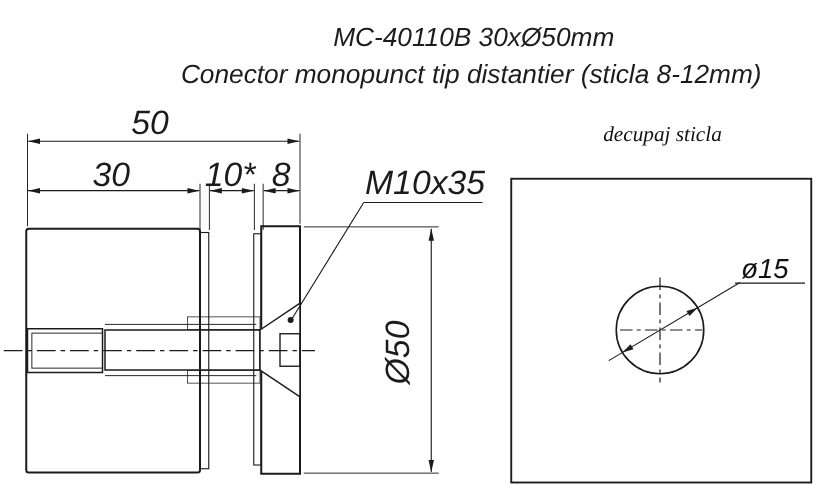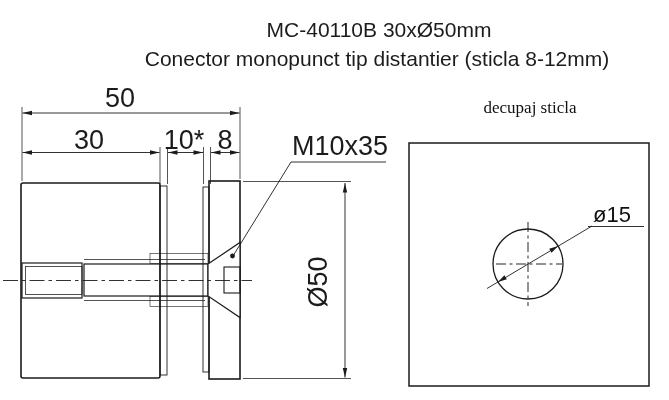--- a/index.html
+++ b/index.html
@@ -1,17 +1,17 @@
 <!DOCTYPE html>
 <html><head>
 <meta charset="utf-8">
 <style>
   html,body{margin:0;padding:0;background:#fff;}
   .canvas{position:relative;width:651px;height:400px;background:#fff;overflow:hidden;
-          font-family:"Liberation Sans",sans-serif;}
+          font-family:"Liberation Sans",sans-serif;font-style:italic;}
   svg{display:block;}
   .t-title{font-family:"Liberation Sans",sans-serif;font-size:21px;fill:#1c1c1c;}
   .t-dim{font-family:"Liberation Sans",sans-serif;font-size:27px;fill:#1b1b1b;}
   .t-serif{font-family:"Liberation Serif",serif;font-size:17px;fill:#111;}
   .t-hole{font-family:"Liberation Sans",sans-serif;font-size:22px;fill:#111;}
   .ln{stroke:#1b1b1b;fill:none;}
   .thin{stroke:#1b1b1b;stroke-width:0.75;fill:none;}
   .dimln{stroke:#1b1b1b;stroke-width:0.9;fill:none;}
   .arrow{fill:#1b1b1b;stroke:none;}
   .cl{stroke:#1b1b1b;stroke-width:0.9;fill:none;stroke-dasharray:15 4 3.5 4;}

